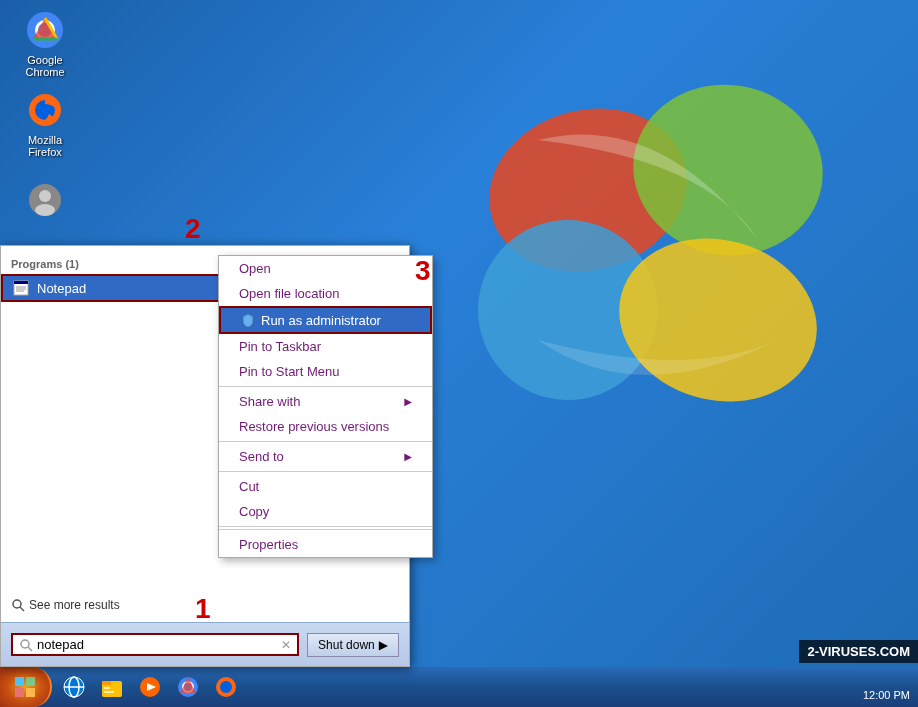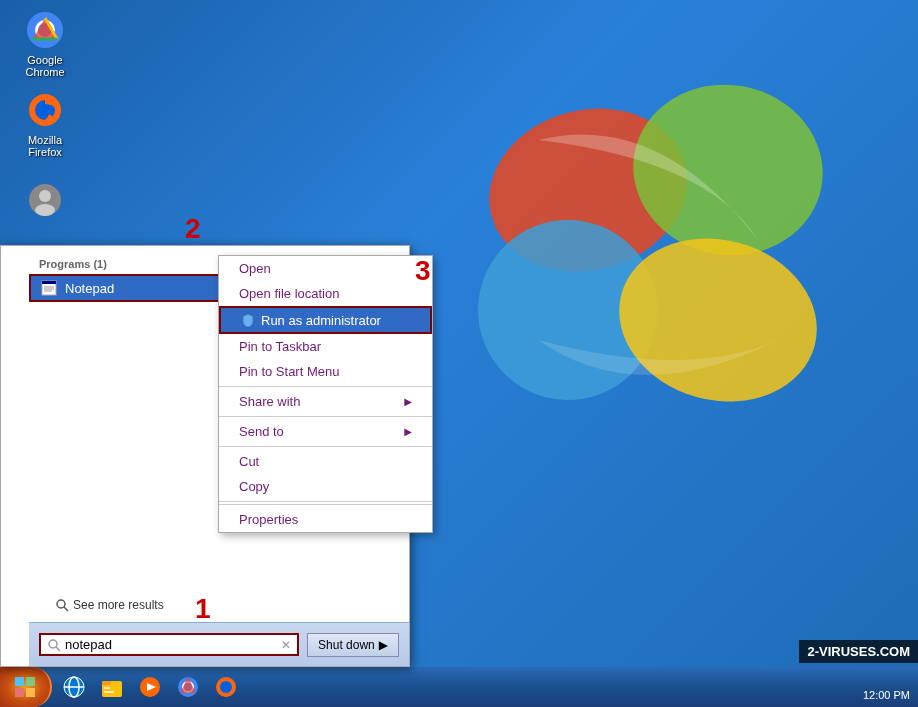--- a/index.html
+++ b/index.html
@@ -119,21 +119,20 @@
       left: 0;
       width: 410px;
       background: white;
       border: 1px solid #aaa;
       box-shadow: 2px 2px 10px rgba(0,0,0,0.5);
       z-index: 200;
     }
     .start-menu-body {
       display: flex;
       height: 420px;
-      padding-left: 28px;
     }
     .start-menu-left {
       flex: 1;
       background: white;
       padding: 8px 0;
       position: relative;
     }
     .programs-label {
       padding: 4px 10px;
       font-size: 11px;
@@ -204,21 +203,21 @@
     .see-more {
       display: flex;
       align-items: center;
       gap: 4px;
       font-size: 12px;
       color: #333;
       padding: 4px 10px;
       cursor: pointer;
       position: absolute;
       bottom: 50px;
-      left: 16px;
+      left: 0;
     }
 
     
     .context-menu {
       position: absolute;
       left: 218px;
       top: 255px;
       width: 215px;
       background: white;
       border: 1px solid #aaa;
@@ -378,20 +377,23 @@
       <span>Pin to Taskbar</span>
     </div>
     <div class="ctx-item">
       <span>Pin to Start Menu</span>
     </div>
     <div class="ctx-divider"></div>
     <div class="ctx-item">
       <span>Share with</span>
       <span class="arrow">▶</span>
     </div>
+    <div class="ctx-item">
+      <span>Restore previous versions</span>
+    </div>
     <div class="ctx-divider"></div>
     <div class="ctx-item">
       <span>Send to</span>
       <span class="arrow">▶</span>
     </div>
     <div class="ctx-divider"></div>
     <div class="ctx-item">
       <span>Cut</span>
     </div>
     <div class="ctx-item">

